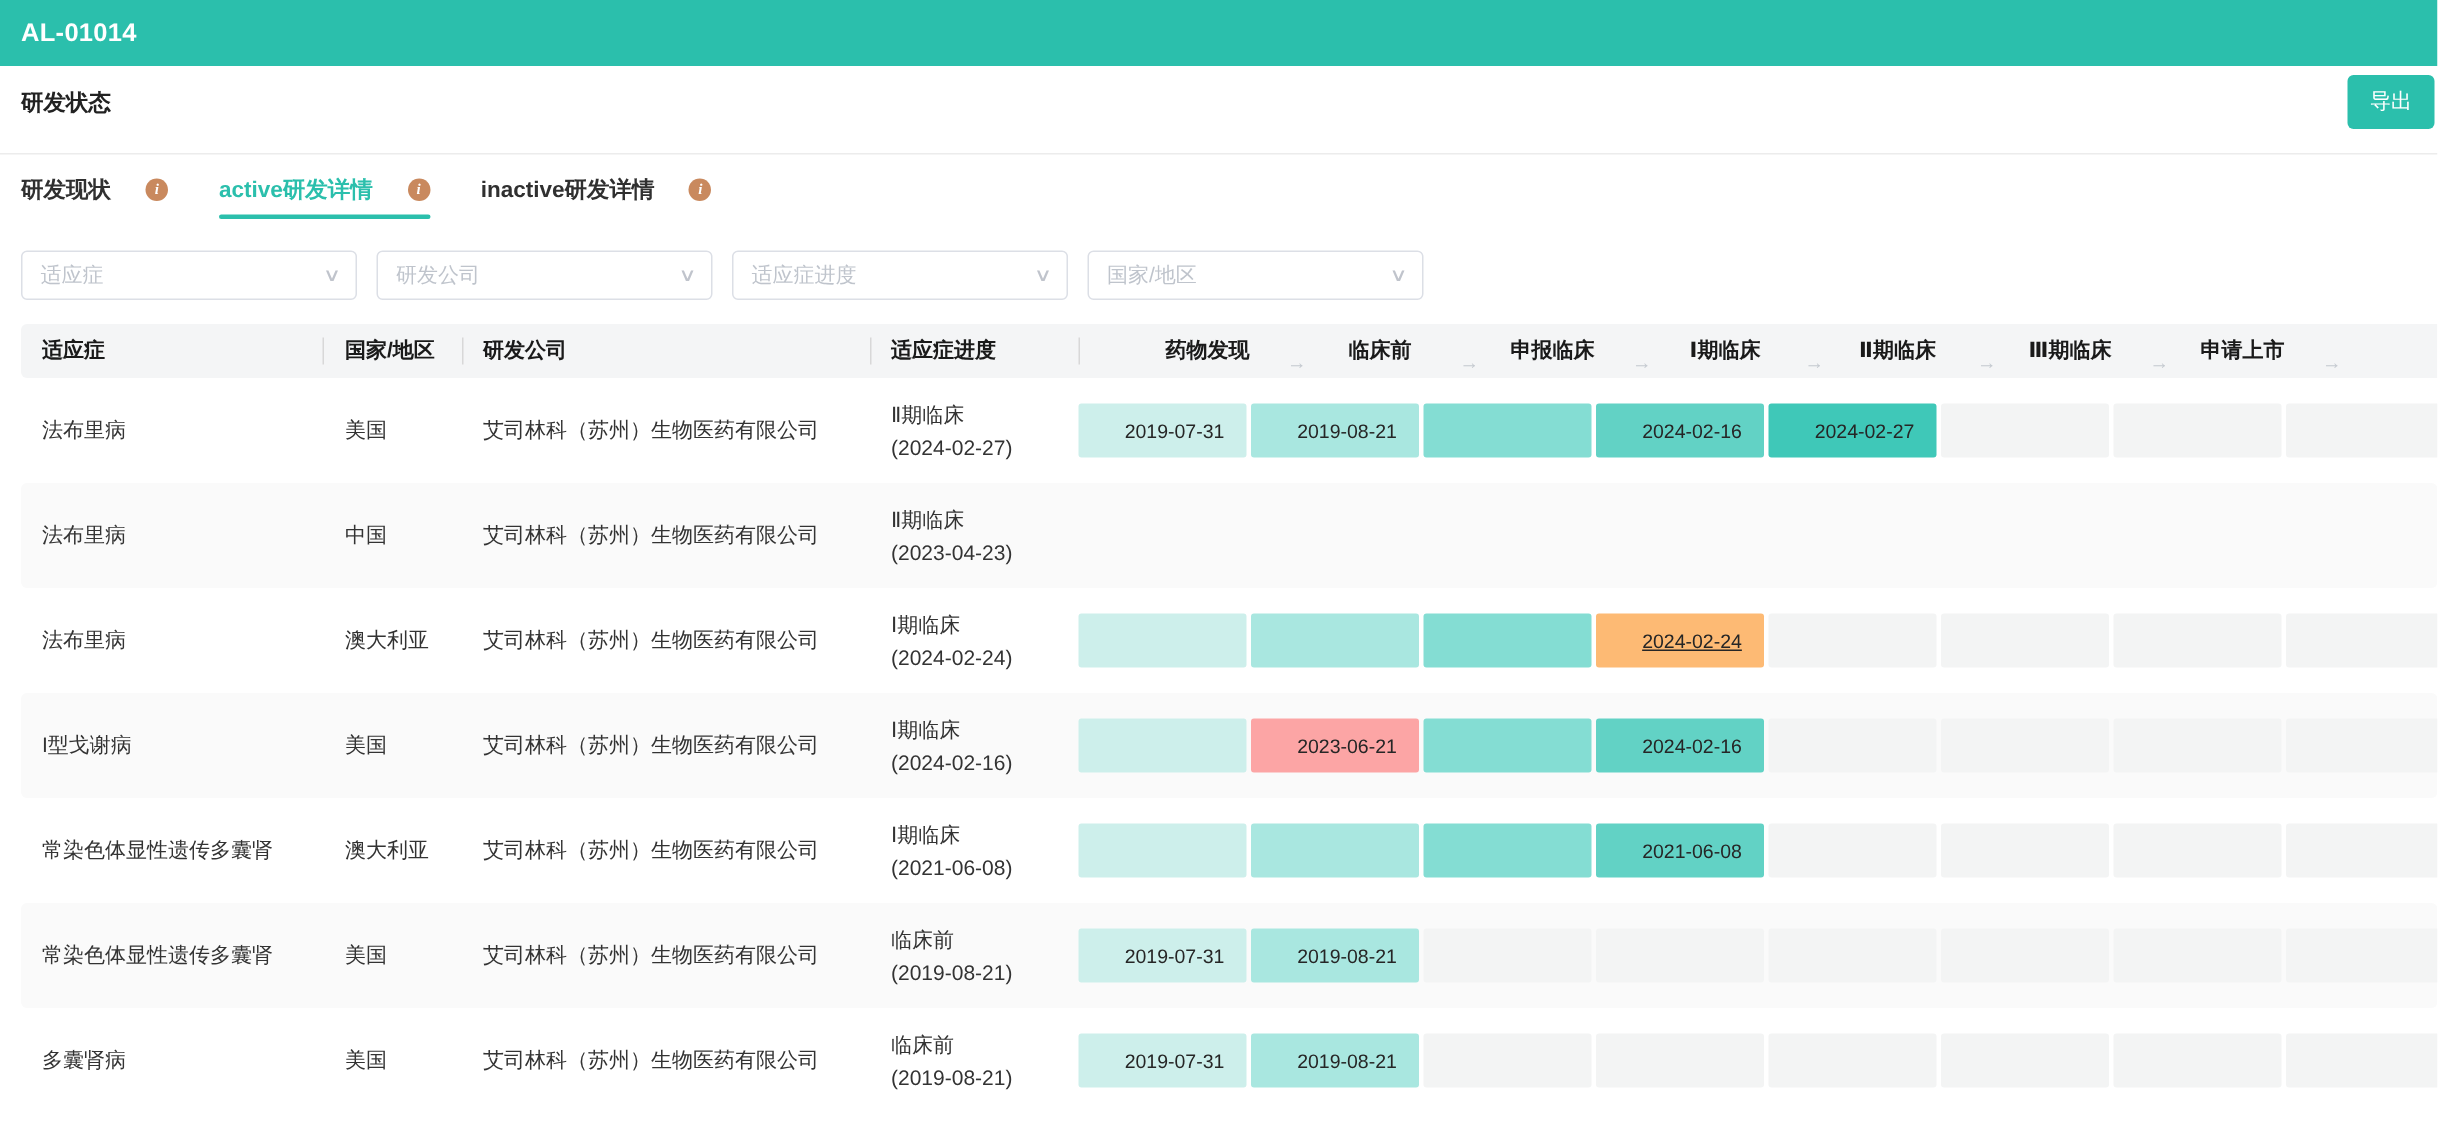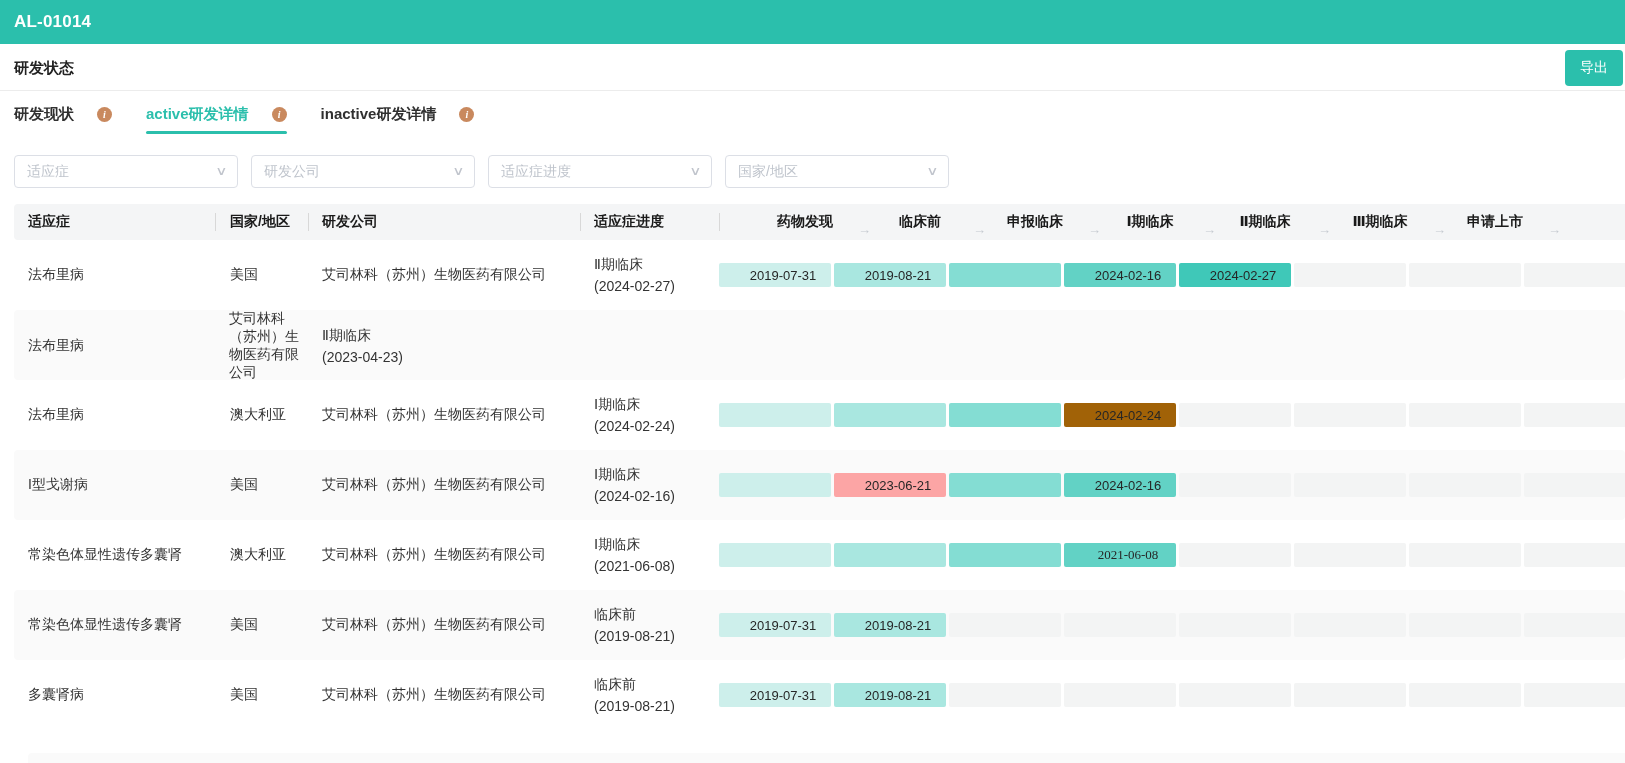--- a/index.html
+++ b/index.html
@@ -7,21 +7,21 @@
   html,body{margin:0;padding:0;}
   body{
     width:1625px;height:763px;overflow:hidden;background:#fff;
     font-family:"Liberation Sans","DejaVu Sans",sans-serif;
     -webkit-font-smoothing:antialiased;
   }
   
   .topbar{height:44px;background:var(--teal);display:flex;align-items:center;padding-left:14px;}
   .topbar .title{color:#fff;font-size:17px;font-weight:bold;letter-spacing:.2px;}
   
-  .section-head{position:relative;height:47px;border-bottom:1px solid #ececec;background:#fff;}
+  .section-head{position:relative;height:59px;border-bottom:1px solid #ececec;background:#fff;}
   .sec-title{position:absolute;left:14px;top:15px;font-size:15px;font-weight:bold;color:#222;}
   .export-btn{position:absolute;right:2px;top:6px;min-width:58px;height:36px;padding:0 12px;
     background:var(--teal);color:#fff;border:none;border-radius:4px;font-size:14px;cursor:pointer;
     font-family:inherit;}
   
   .tabs{display:flex;gap:34px;padding-left:14px;height:46px;align-items:stretch;background:#fff;}
   .tab{position:relative;display:flex;align-items:center;cursor:pointer;font-size:15px;font-weight:bold;color:#303030;gap:16px;}
   .tab.active{color:var(--teal);}
   .tab.active::after{content:"";position:absolute;left:0;right:0;bottom:3px;height:3px;background:var(--teal);border-radius:2px;}
   .info-icon{display:inline-flex;align-items:center;justify-content:center;flex:0 0 15px;width:15px;height:15px;
@@ -51,21 +51,21 @@
   
   .t-row{height:70px;font-size:14px;color:#333;background:#fff;}
   .t-row.alt{background:#fafafa;border-radius:4px;}
   .t-row .bc{display:flex;align-items:center;}
   .bc.c1{padding-left:14px;}
   .bc.c2{padding-left:15px;}
   .bc.c3{padding-left:14px;}
   .bc.c4{padding-left:14px;}
   .progress-lines{line-height:22px;}
   .timeline{display:flex;gap:3px;align-items:center;height:70px;}
-  .cell{flex:0 0 112px;height:24px;border-radius:2px;display:flex;align-items:center;justify-content:center;
+  .cell{flex:0 0 112px;height:36px;border-radius:2px;display:flex;align-items:center;justify-content:center;
     font-size:13px;color:#262626;white-space:nowrap;padding-left:16px;}
   .next-row-sliver{margin:23px 0 0 14px;width:1611px;height:10px;background:#fafafa;border-radius:4px 4px 0 0;}
 </style>
 </head>
 <body>
 
 <div class="app">
 
   <div class="topbar">
     <span class="title">AL-01014</span>
@@ -167,20 +167,21 @@
             <div class="cell" style="background: rgb(132, 221, 211);"></div>
             <div class="cell" style="background: rgb(98, 210, 197);">2024-02-16</div>
             <div class="cell" style="background: rgb(63, 200, 184);">2024-02-27</div>
             <div class="cell" style="background: rgb(243, 244, 244);"></div>
             <div class="cell" style="background: rgb(243, 244, 244);"></div>
             <div class="cell" style="background: rgb(243, 244, 244);"></div>
           </div>
         </div>
         <div class="grid-row t-row alt">
           <div class="bc c1">法布里病</div>
+          <div class="bc c2">中国</div>
           <div class="bc c3">艾司林科（苏州）生物医药有限公司</div>
           <div class="bc c4">
             <div class="progress-lines">
               <div>Ⅱ期临床</div>
               <div>(2023-04-23)</div>
             </div>
           </div>
         </div>
         <div class="grid-row t-row">
           <div class="bc c1">法布里病</div>
@@ -189,21 +190,21 @@
           <div class="bc c4">
             <div class="progress-lines">
               <div>Ⅰ期临床</div>
               <div>(2024-02-24)</div>
             </div>
           </div>
           <div class="timeline">
             <div class="cell" style="background: rgb(205, 239, 235);"></div>
             <div class="cell" style="background: rgb(169, 231, 224);"></div>
             <div class="cell" style="background: rgb(132, 221, 211);"></div>
-            <div class="cell" style="background: #a16207;">2024-02-24</div>
+            <div class="cell" style="background: #fdba74; text-decoration: underline;">2024-02-24</div>
             <div class="cell" style="background: rgb(243, 244, 244);"></div>
             <div class="cell" style="background: rgb(243, 244, 244);"></div>
             <div class="cell" style="background: rgb(243, 244, 244);"></div>
             <div class="cell" style="background: rgb(243, 244, 244);"></div>
           </div>
         </div>
         <div class="grid-row t-row alt">
           <div class="bc c1">I型戈谢病</div>
           <div class="bc c2">美国</div>
           <div class="bc c3">艾司林科（苏州）生物医药有限公司</div>
@@ -231,21 +232,21 @@
           <div class="bc c4">
             <div class="progress-lines">
               <div>Ⅰ期临床</div>
               <div>(2021-06-08)</div>
             </div>
           </div>
           <div class="timeline">
             <div class="cell" style="background: rgb(205, 239, 235);"></div>
             <div class="cell" style="background: rgb(169, 231, 224);"></div>
             <div class="cell" style="background: rgb(132, 221, 211);"></div>
-            <div class="cell" style="background: rgb(98, 210, 197); font-family: Liberation Serif, serif;">2021-06-08</div>
+            <div class="cell" style="background: rgb(98, 210, 197);">2021-06-08</div>
             <div class="cell" style="background: rgb(243, 244, 244);"></div>
             <div class="cell" style="background: rgb(243, 244, 244);"></div>
             <div class="cell" style="background: rgb(243, 244, 244);"></div>
             <div class="cell" style="background: rgb(243, 244, 244);"></div>
           </div>
         </div>
         <div class="grid-row t-row alt">
           <div class="bc c1">常染色体显性遗传多囊肾</div>
           <div class="bc c2">美国</div>
           <div class="bc c3">艾司林科（苏州）生物医药有限公司</div>

